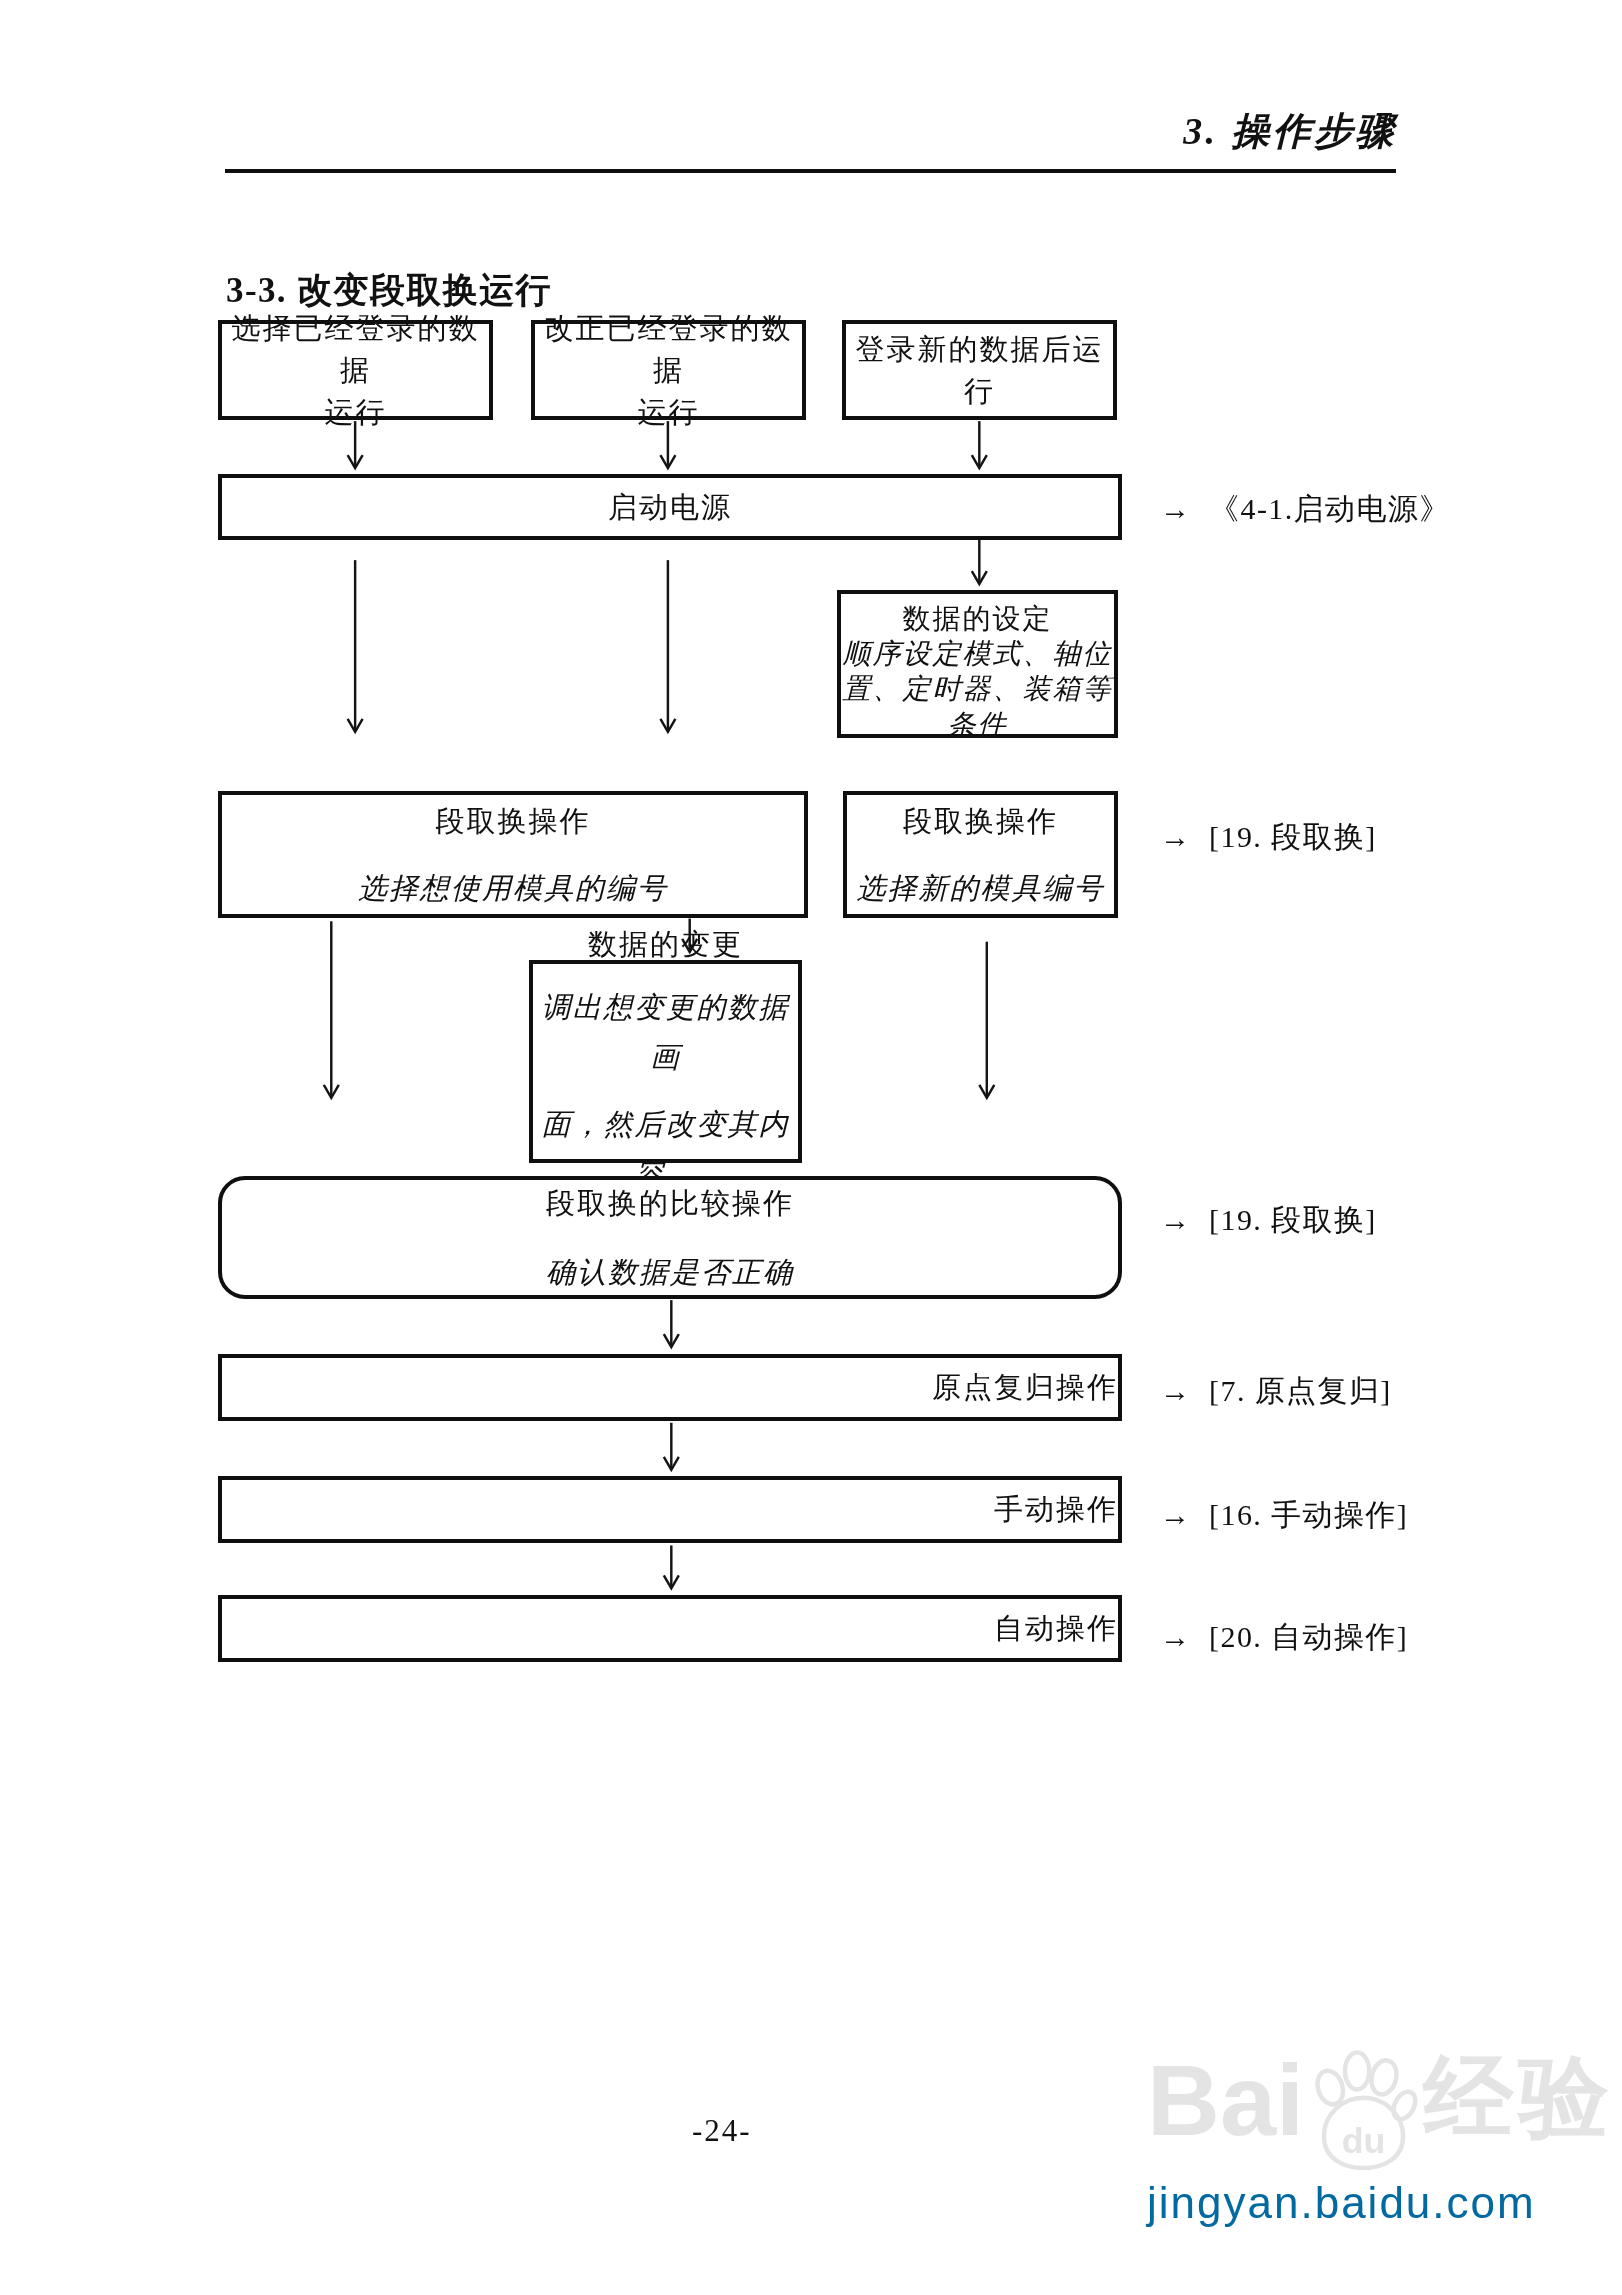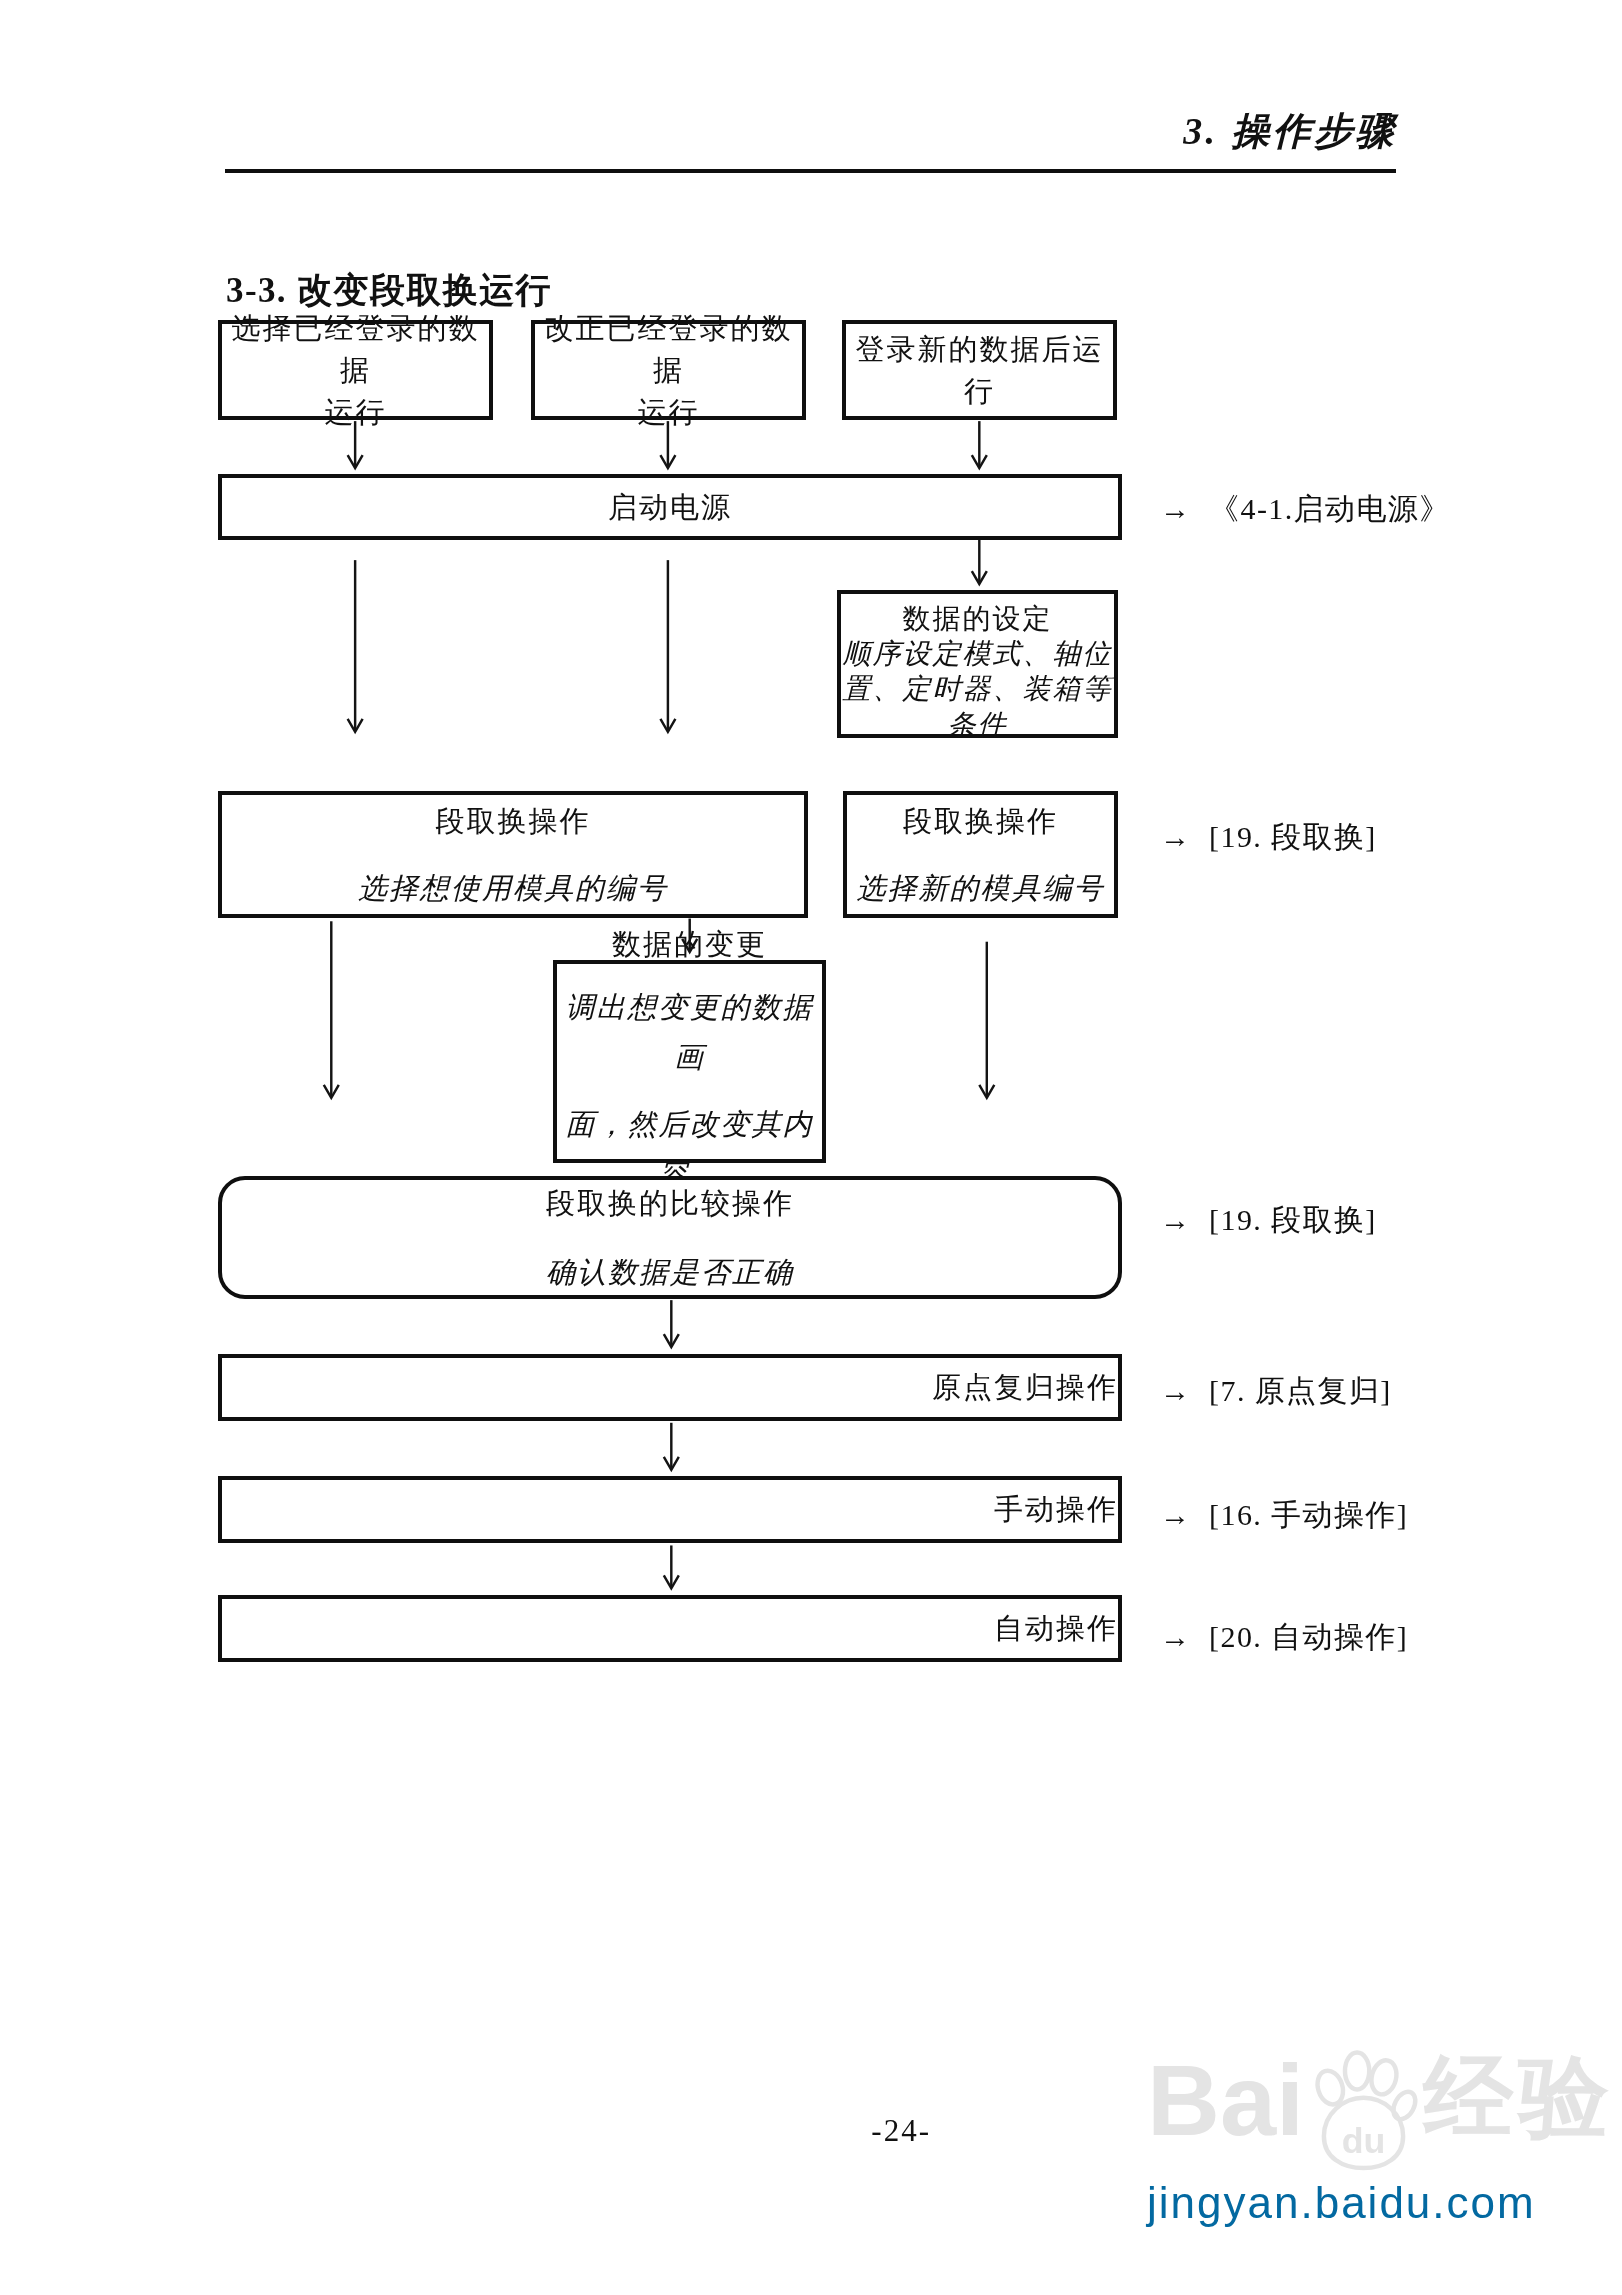--- a/index.html
+++ b/index.html
@@ -25,34 +25,34 @@
     text-align:center;font-size:29px;line-height:1.45;letter-spacing:2px;
   }
   .note{font-style:italic;}
   .b1{left:218px;top:320px;width:275px;height:100px;}
   .b2{left:531px;top:320px;width:275px;height:100px;}
   .b3{left:842px;top:320px;width:275px;height:100px;}
   .power{left:218px;top:474px;width:904px;height:66px;}
   .dset{left:837px;top:590px;width:281px;height:148px;justify-content:flex-start;padding-top:6.8px;line-height:1.26;font-size:28px;}
   .segL{left:218px;top:791px;width:590px;height:127px;gap:24.5px;}
   .segR{left:843px;top:791px;width:275px;height:127px;gap:24.5px;}
-  .dchg{left:529px;top:960px;width:273px;height:203px;gap:16.4px;margin-left:24px;}
+  .dchg{left:529px;top:960px;width:273px;height:203px;gap:16.4px;}
   .dchg .note{line-height:1.74;}
   .cmp{left:218px;top:1176px;width:904px;height:123px;gap:26px;border-radius:27px;}
   .row{left:218px;width:904px;height:67px;align-items:flex-end;}
   .origin{top:1354px;}
   .manual{top:1476px;}
   .auto{top:1595px;}
   
   .arrows{position:absolute;left:0;top:0;width:1622px;height:2295px;pointer-events:none;}
   
   .ann{position:absolute;left:1160px;font-size:30px;white-space:nowrap;letter-spacing:1.4px;}
   .ann .ar{display:inline-block;margin-right:17.7px;}
   
-  .footer{position:absolute;left:692px;top:2113px;width:239px;text-align:right;font-size:31px;letter-spacing:2px;}
+  .footer{position:absolute;left:692px;top:2113px;width:239px;text-align:left;font-size:31px;letter-spacing:2px;}
   
   .wm{
     position:absolute;left:1147px;top:2050px;color:#e4e4e4;
     font-family:"Liberation Sans","DejaVu Sans",sans-serif;
   }
   .wm-row{display:flex;align-items:flex-start;}
   .wm-bai{font-size:101px;font-weight:bold;line-height:1;}
   .wm-paw{width:115px;height:125px;margin:0 2.7px -5.5px 1.4px;}
   .wm-cn{font-size:90px;font-weight:bold;line-height:1.05;letter-spacing:5.5px;}
   .wm-url{font-size:44px;margin-top:8.2px;letter-spacing:2px;color:#0369a1;}

